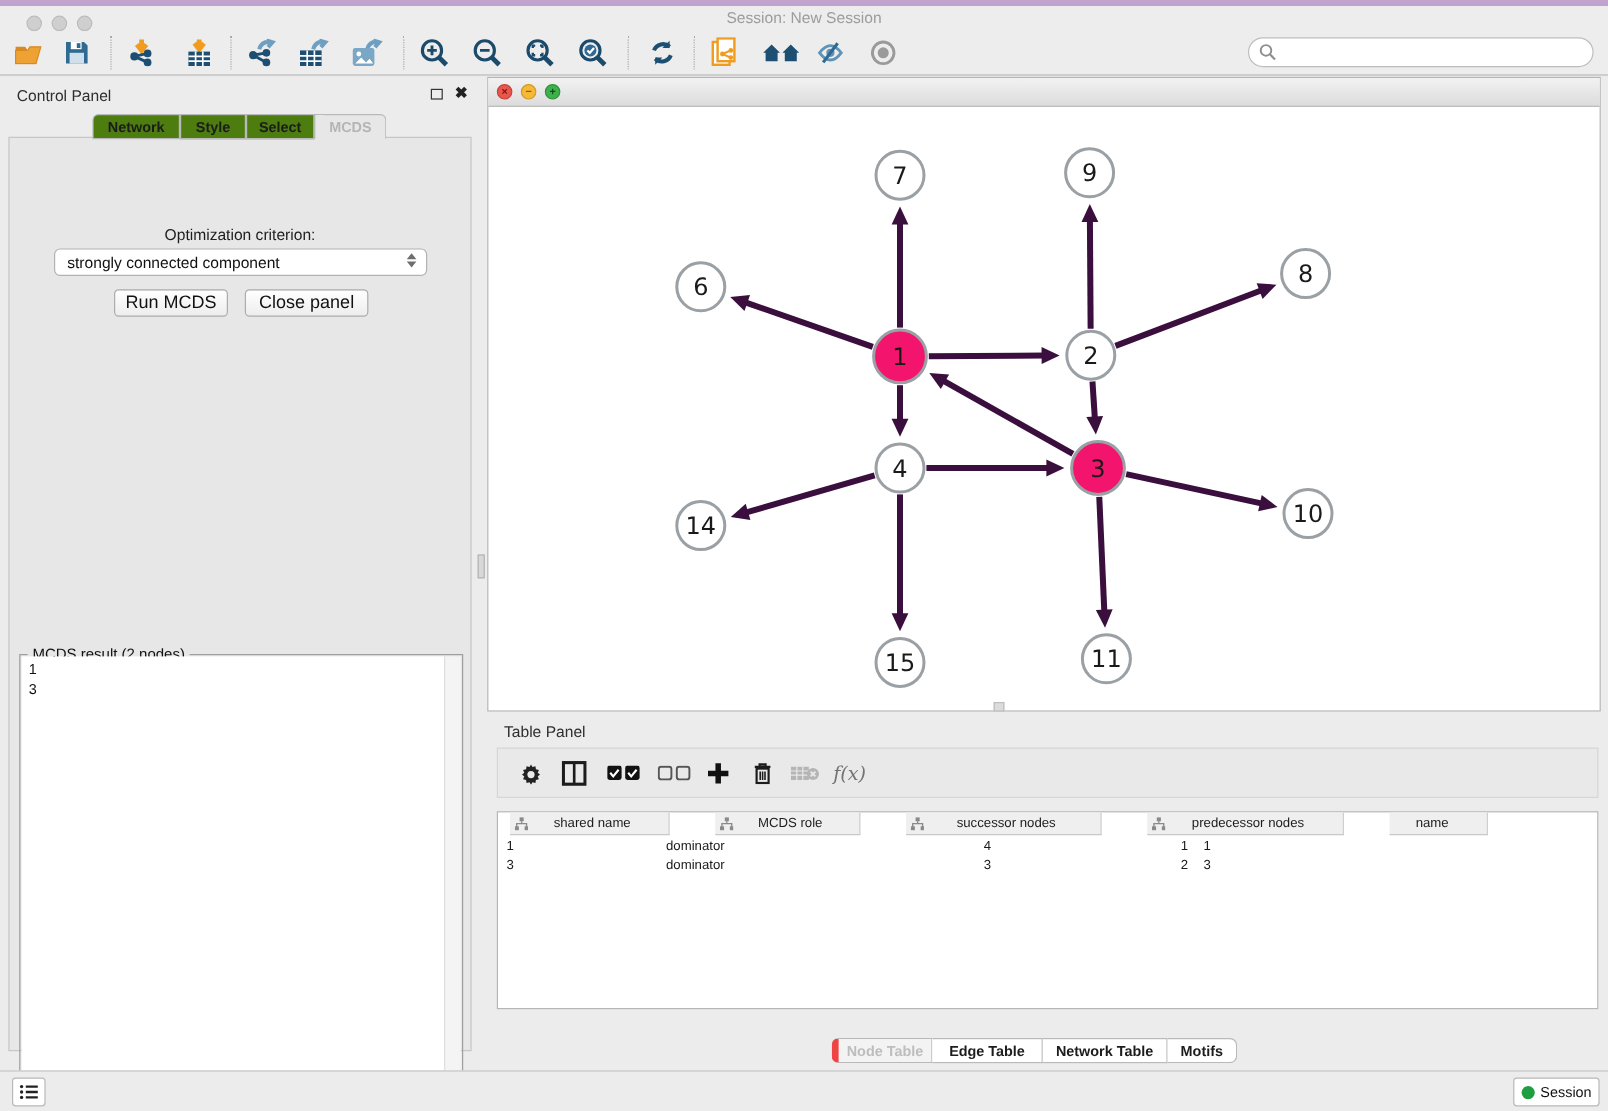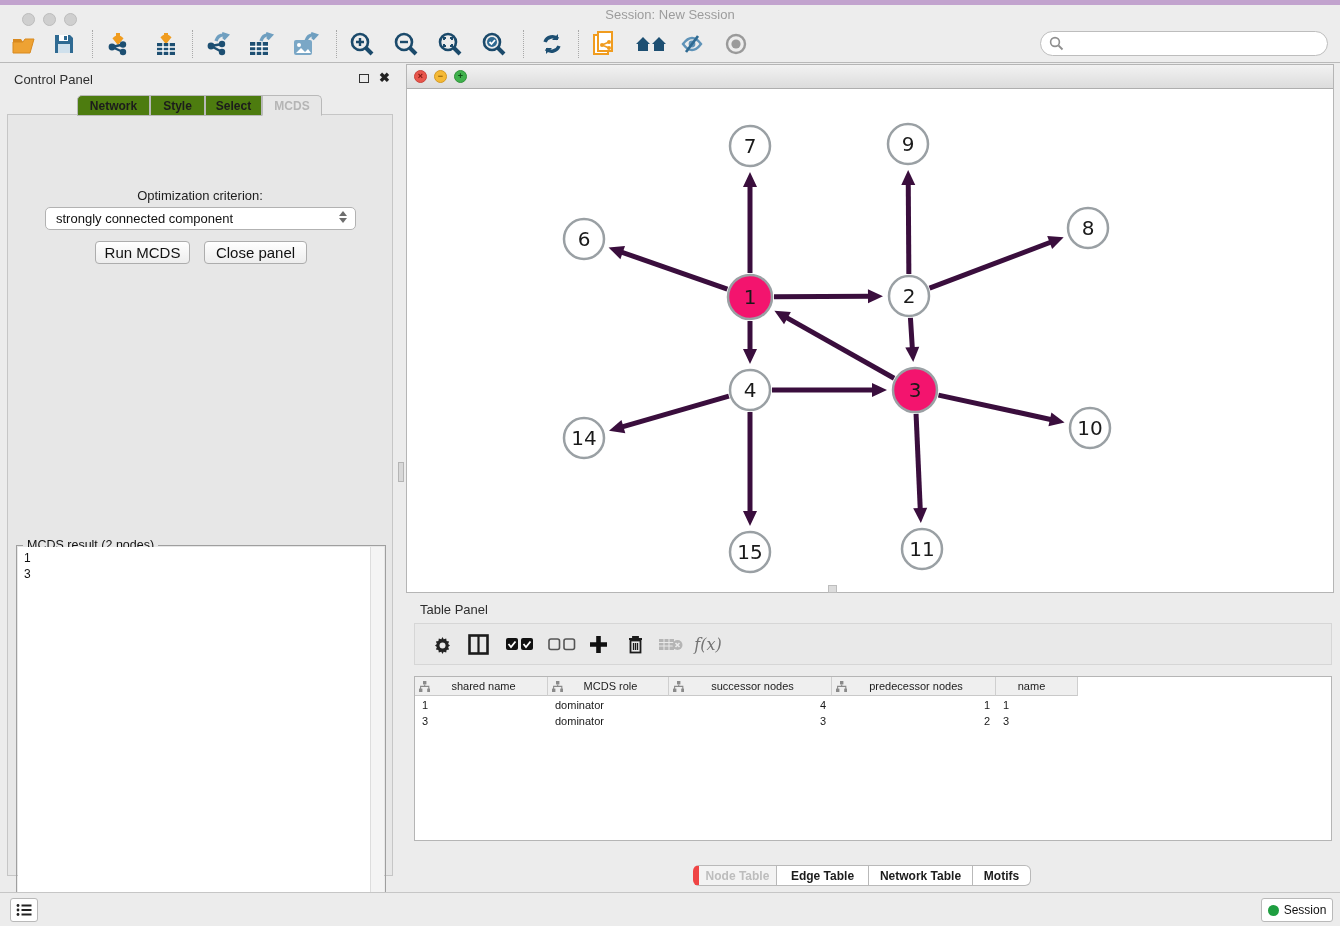--- a/index.html
+++ b/index.html
@@ -81,21 +81,21 @@
   #table-panel { left:406px; top:595px; width:934px; height:293px; background:#ececec; }
   #tp-title { position:absolute; left:14px; top:7px; font-size:13px; color:#2e2e2e; }
   #tp-toolbar { position:absolute; left:8px; top:28px; width:918px; height:42px;
     background:#e9e9e9; border:1px solid #d6d6d6; }
   .tp-icon { position:absolute; top:0; height:40px; display:flex; align-items:center;
     justify-content:center; color:#1c1c1c; }
   .tp-icon.disabled { color:#adadad; }
   #fx-label { font-family:"DejaVu Serif", serif; font-style:italic; font-size:16px; color:#737373; }
   #table-area { position:absolute; left:8px; top:81px; width:918px; height:165px;
     background:#fff; border:1px solid #b5b5b5; }
-  #table-header { position:absolute; left:0; top:0; height:19px; display:flex; }
+  #table-header { position:absolute; left:10px; top:0; height:19px; display:flex;gap:38px; }
   .th { height:19px; background:#efefef; border-right:1px solid #cfcfcf;
     border-bottom:1px solid #c9c9c9; display:flex; align-items:center; font-size:11px; color:#1c1c1c; }
   .th .sort-ic { margin-left:4px; }
   .th .th-label { flex:1; text-align:center; padding-right:10px; }
   .tr { position:absolute; left:0; height:16px; display:flex; font-size:11px; color:#1a1a1a; }
   .td { height:16px; display:flex; align-items:center; }
   .td.left  { justify-content:flex-start; padding-left:7px; }
   .td.right { justify-content:flex-end; padding-right:6px; }
   #tp-tabs { position:absolute; left:287px; top:270px; height:21px; display:flex; }
   .tp-tab { height:21px; border:1px solid #b9b9b9; border-left:none; background:#fff;

